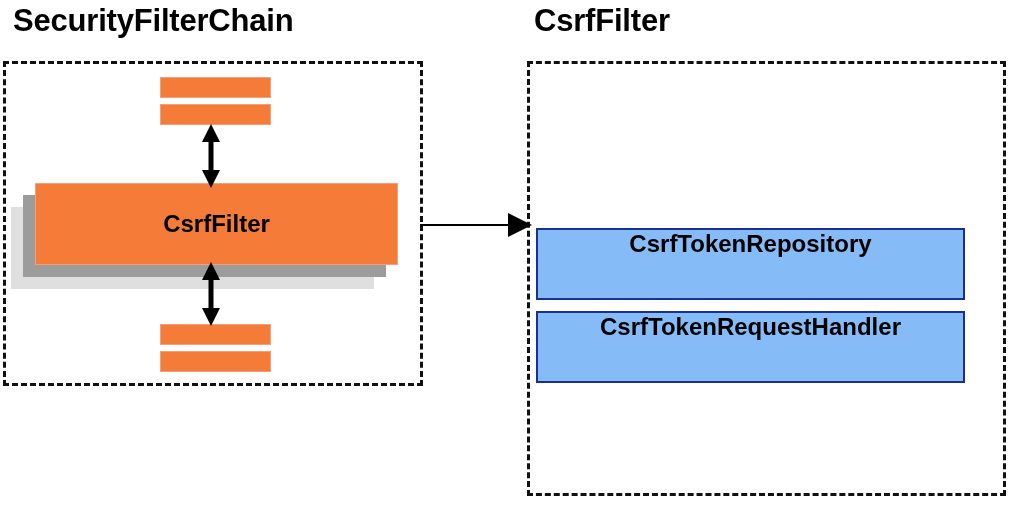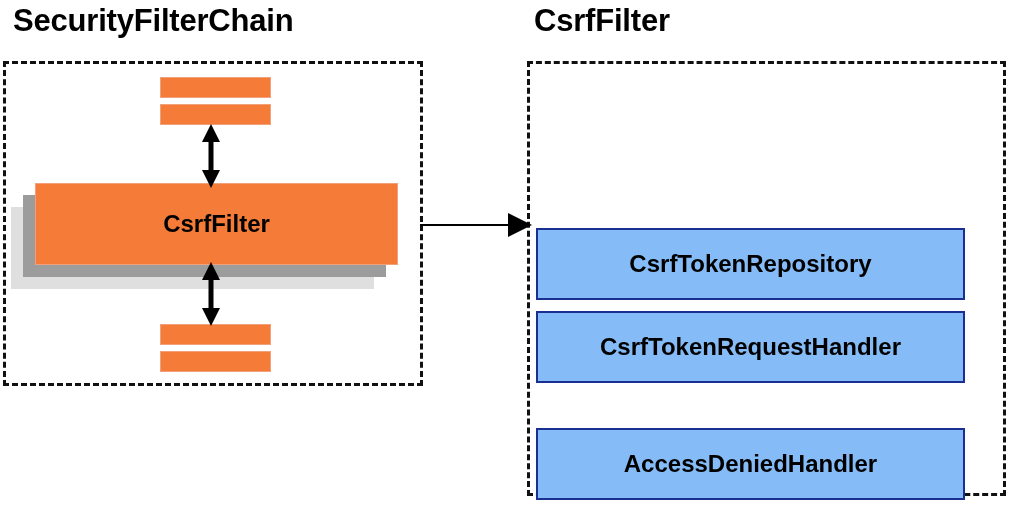--- a/index.html
+++ b/index.html
@@ -92,21 +92,21 @@
 
   
   .bluebox { position: absolute; left: 536px; width: 449px; height: 92px; }
   .bluebox .shade-far  { left: 0px;  top: 24px; width: 425px; height: 68px; }
   .bluebox .shade-near { left: 12px; top: 12px; width: 425px; height: 68px; }
   .bluebox .face {
     left: 24px; top: 0px; width: 425px; height: 68px;
     background: #85bcf7;
     border: 2px solid #1a2f93;
     display: flex;
-    align-items: center;
+    align-items: flex-start;
     justify-content: center;
   }
   .bluebox .face .label {
     font-weight: bold;
     font-size: 24px;
     color: #000000;
     white-space: nowrap;
   }
   #bluebox-0 { top: 92px;  }
   #bluebox-1 { top: 175px; }
@@ -175,27 +175,20 @@
   </div>
 
   <div class="bluebox" id="bluebox-1">
     <div class="shade-far"></div>
     <div class="shade-near"></div>
     <div class="face">
       <span class="label">CsrfTokenRequestHandler</span>
     </div>
   </div>
 
-  <div class="bluebox" id="bluebox-2">
-    <div class="shade-far"></div>
-    <div class="shade-near"></div>
-    <div class="face">
-      <span class="label">AccessDeniedHandler</span>
-    </div>
-  </div>
 
   <div class="bluebox" id="bluebox-3">
     <div class="shade-far"></div>
     <div class="shade-near"></div>
 
   </div>
 
 </div>
 
 </body></html>

